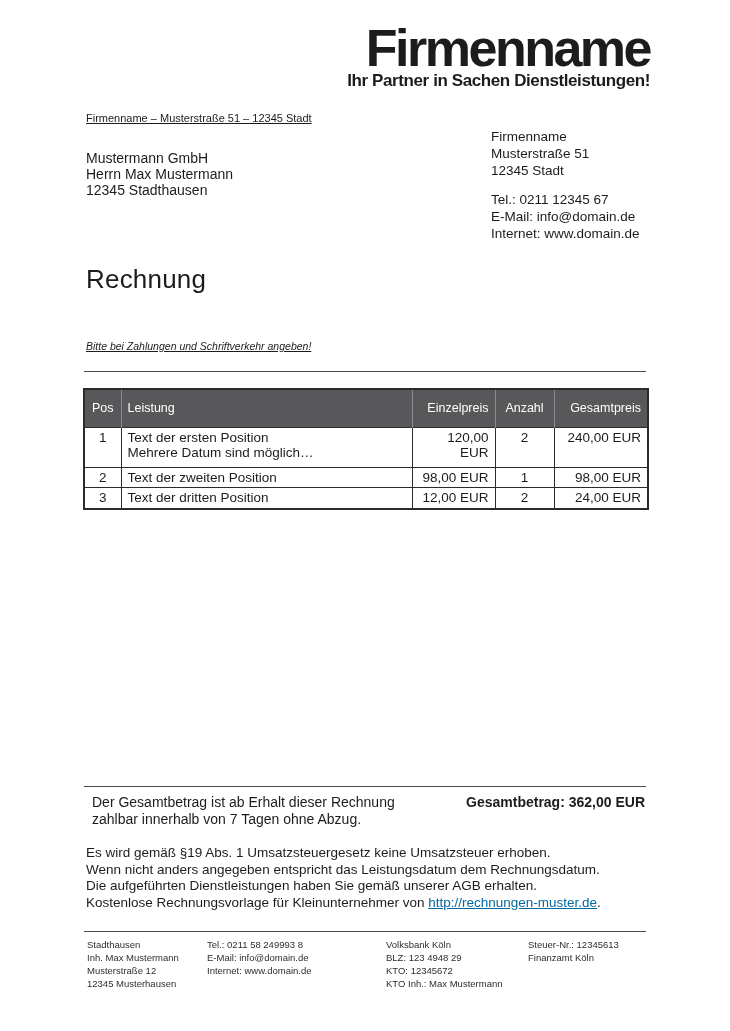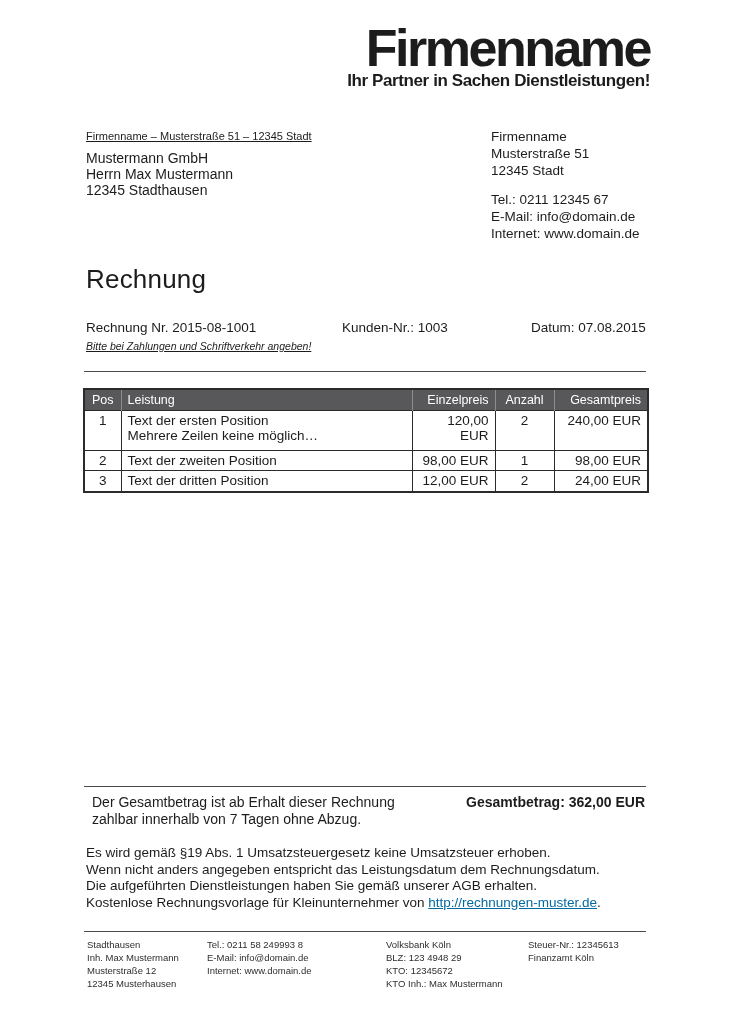--- a/index.html
+++ b/index.html
@@ -6,42 +6,42 @@
   html,body { background:#ffffff; }
   body { font-family:"Liberation Sans", sans-serif; color:#1c1c1c; }
   .page { position:relative; width:730px; height:1031px; background:#ffffff; overflow:hidden; }
 
   
   .logo { position:absolute; top:22px; right:80px; text-align:right; }
   .logo-title { font-size:52px; font-weight:bold; line-height:1.0; letter-spacing:-2.5px; white-space:nowrap; }
   .logo-tagline { font-size:17px; font-weight:bold; letter-spacing:-0.4px; margin-top:-3px; white-space:nowrap; }
 
   
-  .sender-line { position:absolute; left:86px; top:130px; font-size:11px; text-decoration:underline; white-space:nowrap; }
+  .sender-line { position:absolute; left:86px; top:112px; font-size:11px; text-decoration:underline; white-space:nowrap; }
   .recipient { position:absolute; left:86px; top:150px; font-size:14px; line-height:16px; }
   .contact { position:absolute; left:491px; top:128px; font-size:13.5px; line-height:17px; }
   .contact-group2 { margin-top:12px; }
 
   
   .doc-title { position:absolute; left:86px; top:264px; font-size:26px; font-weight:normal; letter-spacing:0.2px; }
   .meta-row { position:absolute; left:0; top:320px; width:730px; height:18px; font-size:13.5px; }
   .meta-number { position:absolute; left:86px; }
   .meta-customer { position:absolute; left:342px; }
   .meta-date { position:absolute; left:531px; }
   .meta-note { position:absolute; left:86px; top:340px; font-size:10.5px; font-style:italic;text-decoration:underline; }
 
   .rule { position:absolute; left:84px; width:562px; height:0; border-top:1.5px solid #4a4a4a; }
   .rule-1 { top:371px; }
   .rule-2 { top:786px; }
   .rule-3 { top:931px; border-top-width:1.5px; }
 
   
   .items-table { position:absolute; left:83px; top:388px; width:564px; border-collapse:collapse; table-layout:fixed;
                  font-size:13.5px; border:2px solid #2b2b2b; }
-  .items-table th { background:#58585a; color:#ffffff; font-weight:normal; font-size:12.5px; height:21px;
+  .items-table th { background:#58585a; color:#ffffff; font-weight:normal; font-size:12.5px; height:38px;
                     border-left:1px solid #8d8d8f; padding:2px 6px; }
   .items-table th:first-child { border-left:none; }
   .items-table td { border:1px solid #2b2b2b; padding:2px 6px; vertical-align:top; line-height:15.5px; }
   .c-pos { text-align:center; }
   .c-leistung { text-align:left; }
   .c-price { text-align:right; }
   .c-qty { text-align:center;margin-top:48px; }
   .row-tall td { padding-bottom:6px; }
 
   
@@ -82,25 +82,20 @@
     <div>Musterstraße 51</div>
     <div>12345 Stadt</div>
     <div class="contact-group2">
       <div>Tel.: 0211 12345 67</div>
       <div>E-Mail: info@domain.de</div>
       <div>Internet: www.domain.de</div>
     </div>
   </div>
 
   <div class="doc-title">Rechnung</div>
-  <div class="meta-row">
-    <span class="meta-number">Rechnung Nr. 2015-08-1001</span>
-    <span class="meta-customer">Kunden-Nr.: 1003</span>
-    <span class="meta-date">Datum: 07.08.2015</span>
-  </div>
   <div class="meta-note">Bitte bei Zahlungen und Schriftverkehr angeben!</div>
 
   <div class="rule rule-1"></div>
 
   <table class="items-table">
     <colgroup>
       <col style="width:37px">
         <col style="width:291px">
         <col style="width:83px">
         <col style="width:59px">
@@ -113,21 +108,21 @@
         <th class="c-price">Einzelpreis</th>
         <th class="c-qty">Anzahl</th>
         <th class="c-price">Gesamtpreis</th>
       </tr>
     </thead>
     <tbody>
       <tr class="row-tall">
         <td class="c-pos">1</td>
         <td class="c-leistung">
           <div>Text der ersten Position</div>
-          <div>Mehrere Zeilen keine möglich…</div>
+          <div>Mehrere Datum sind möglich…</div>
         </td>
         <td class="c-price">120,00 EUR</td>
         <td class="c-qty">2</td>
         <td class="c-price">240,00 EUR</td>
       </tr>
       <tr>
         <td class="c-pos">2</td>
         <td class="c-leistung">Text der zweiten Position</td>
         <td class="c-price">98,00 EUR</td>
         <td class="c-qty">1</td>

